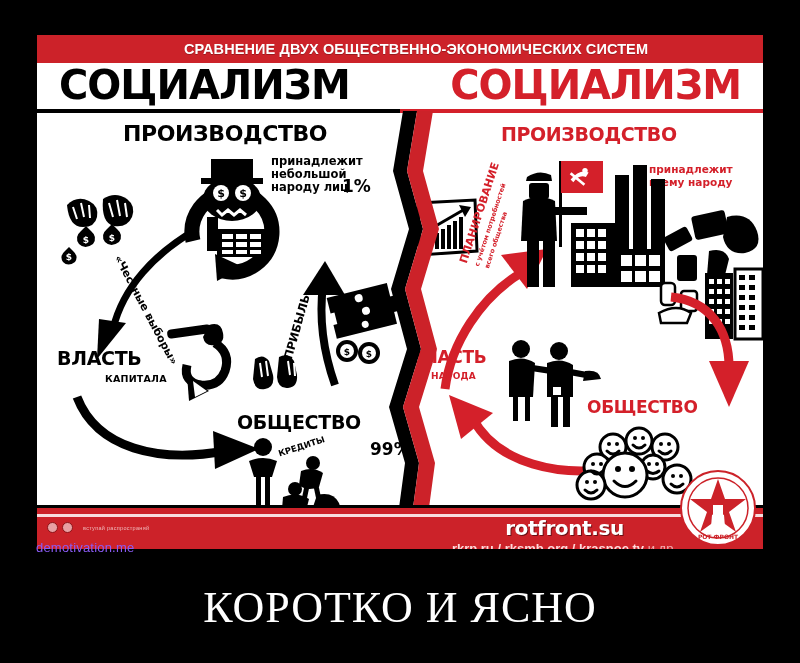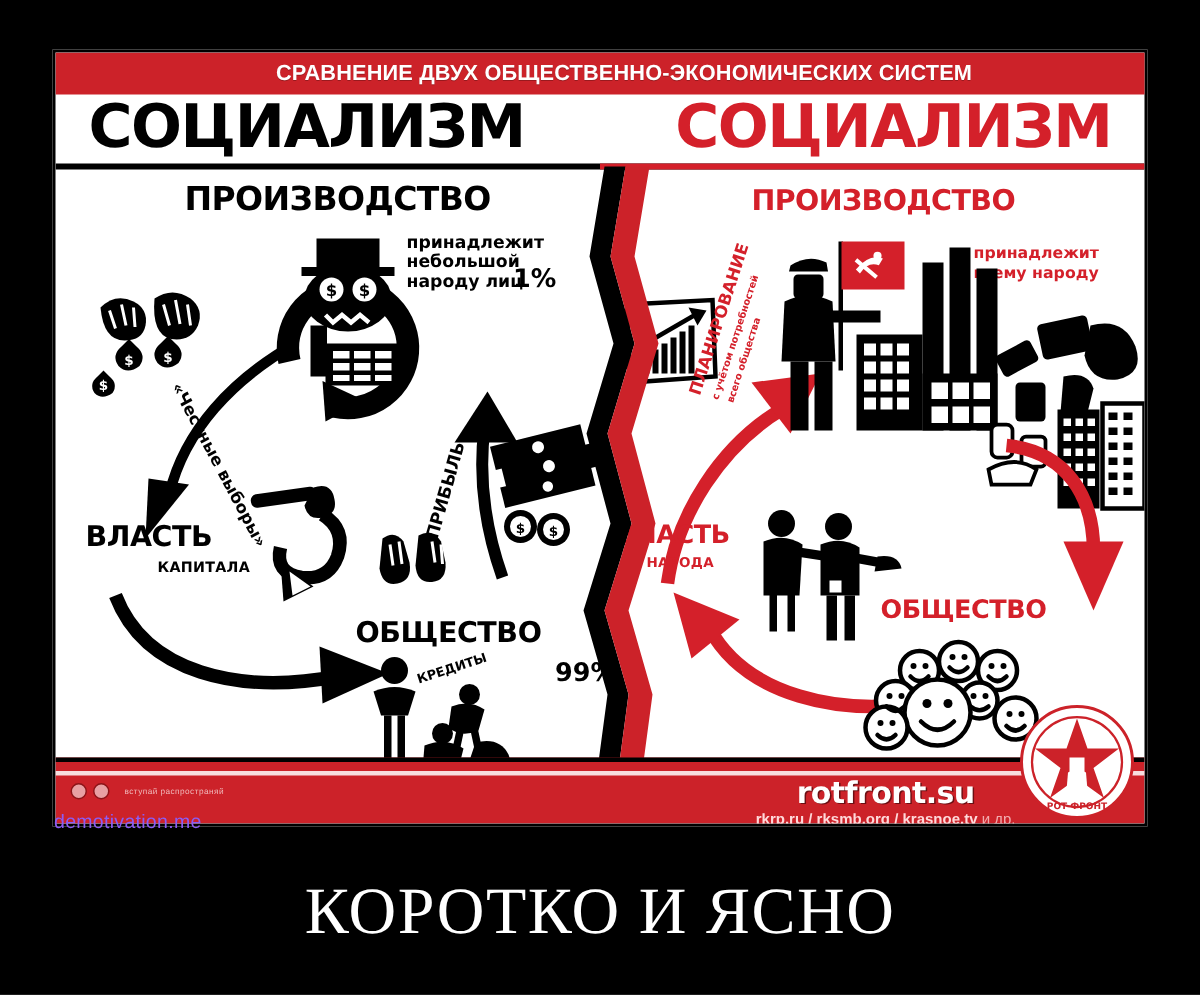--- a/index.html
+++ b/index.html
@@ -33,21 +33,21 @@
   
   #divider{position:absolute;left:340px;top:76px;width:70px;height:412px;}
 
   
   #botbar{position:absolute;left:0;bottom:0;width:100%;height:44px;background:#cc2229;
           border-top:3px solid #000;box-sizing:border-box;}
   #botbar .hline{position:absolute;left:0;top:6px;width:100%;height:3px;background:#fff;opacity:.85;}
   #rf{position:absolute;right:86px;top:8px;text-align:right;}
   #rf .rfmain{color:#fff;font-weight:bold;font-size:20px;letter-spacing:-.4px;
               font-family:"DejaVu Sans","Liberation Sans",sans-serif;text-shadow:1px 1px 0 #6b0f13;text-align:center;}
-  #rf .rfsub{color:#ffd9da;font-size:10px;font-weight:bold;margin-top:1px;}
+  #rf .rfsub{color:#ffd9da;font-size:13px;font-weight:bold;margin-top:1px;}
   #rf .rfsub .tail{font-weight:normal;opacity:.75;}
   #miniicons{position:absolute;left:10px;top:14px;display:flex;align-items:center;gap:4px;}
   .mi{width:9px;height:9px;border-radius:50%;background:#e8a0a3;border:1px solid #8d1418;}
   #minitext{font-size:5.5px;color:#f0b9bb;letter-spacing:.3px;margin-left:6px;white-space:nowrap;}
 
   
   #emblem{position:absolute;right:6px;bottom:2px;width:78px;height:78px;}
 
   
   #watermark{position:absolute;left:36px;top:540px;color:#8b5cf6;font-size:13px;

